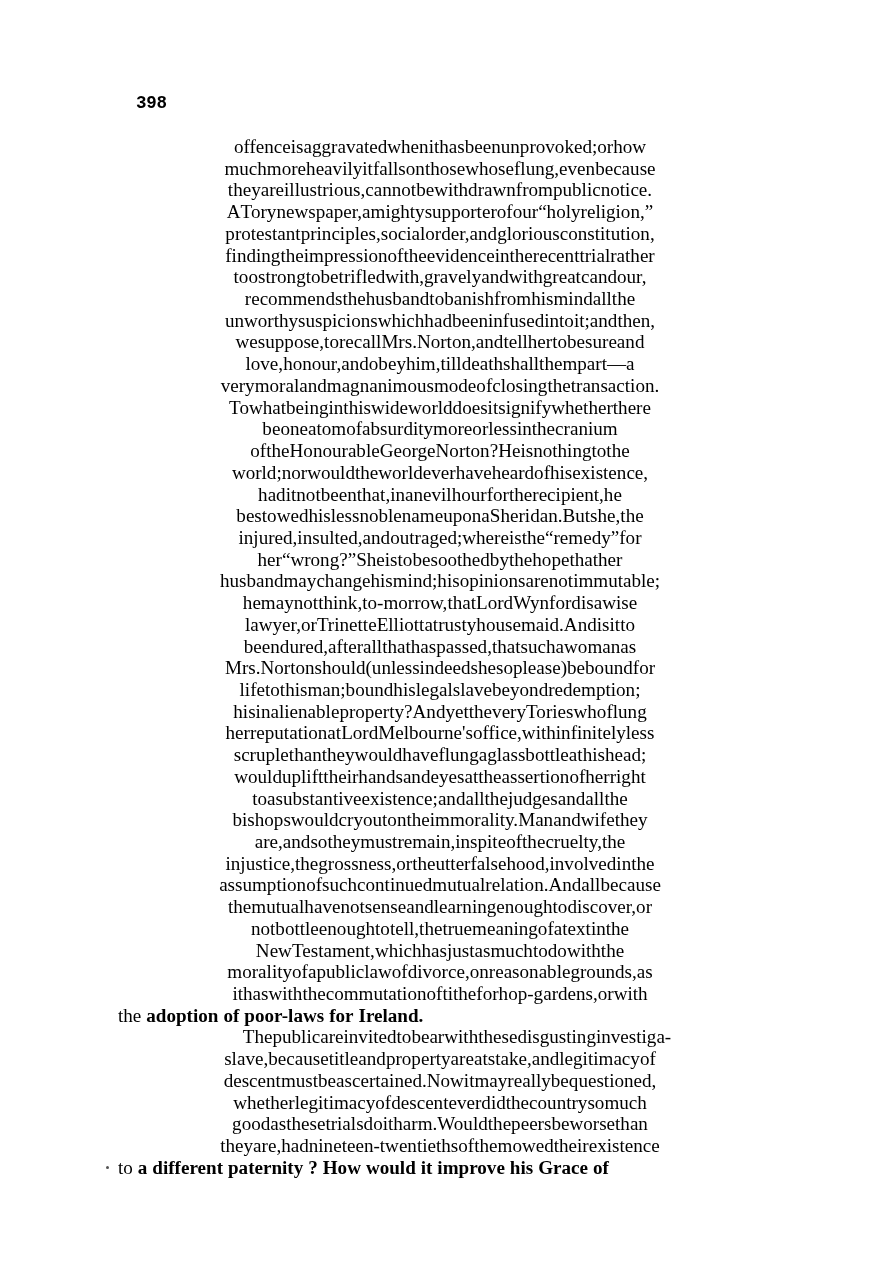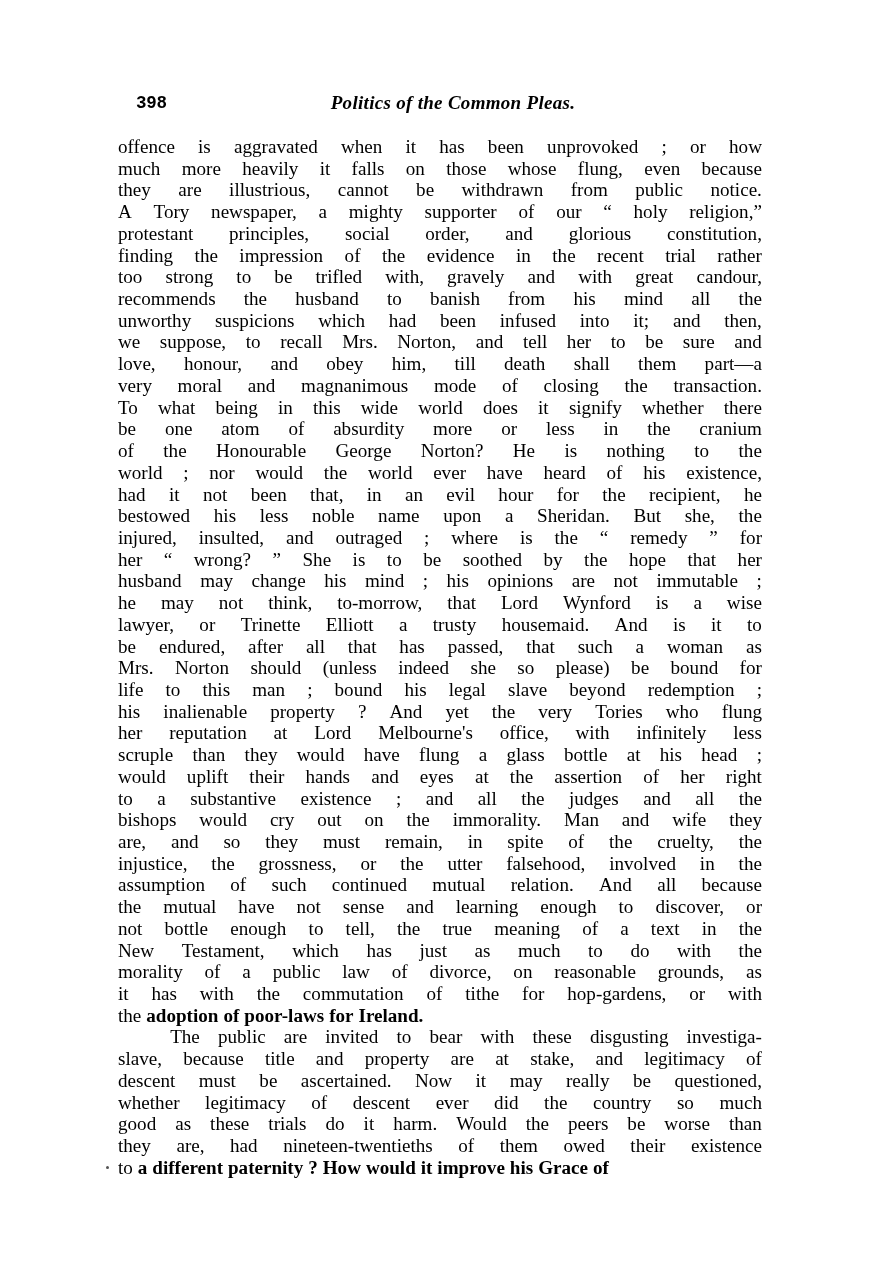--- a/index.html
+++ b/index.html
@@ -70,21 +70,21 @@
     line-height: 21.72px;
     height: 21.72px;
     white-space: nowrap;
     letter-spacing: 0px;
     word-spacing: 0px;
     overflow: visible;
   }
 
   
   .line.justify {
-    justify-content: space-between;
+    justify-content: center;
   }
 
   
   .line.flush {
     justify-content: flex-start;
   }
 
   .line.flush .w + .w {
     margin-left: 0.26em;
     font-weight: bold;
@@ -113,21 +113,20 @@
     opacity: 0.75;
   }
 </style>
 </head>
 <body>
 
 <div class="page">
 
   <div class="running-head">
     <div class="folio">398</div>
-    <div class="head-title">Politics of the Common Pleas.</div>
   </div>
 
   <div class="body-block">
     <div class="speck"></div>
   <div class="line justify">
         <span class="w">offence</span>
         <span class="w">is</span>
         <span class="w">aggravated</span>
         <span class="w">when</span>
         <span class="w">it</span>

